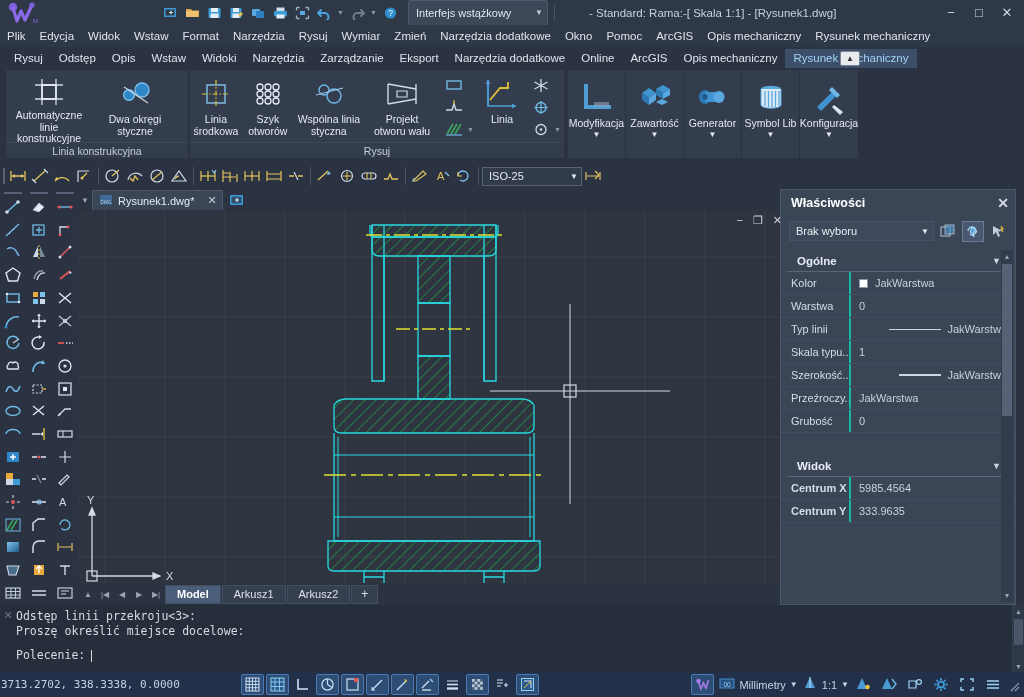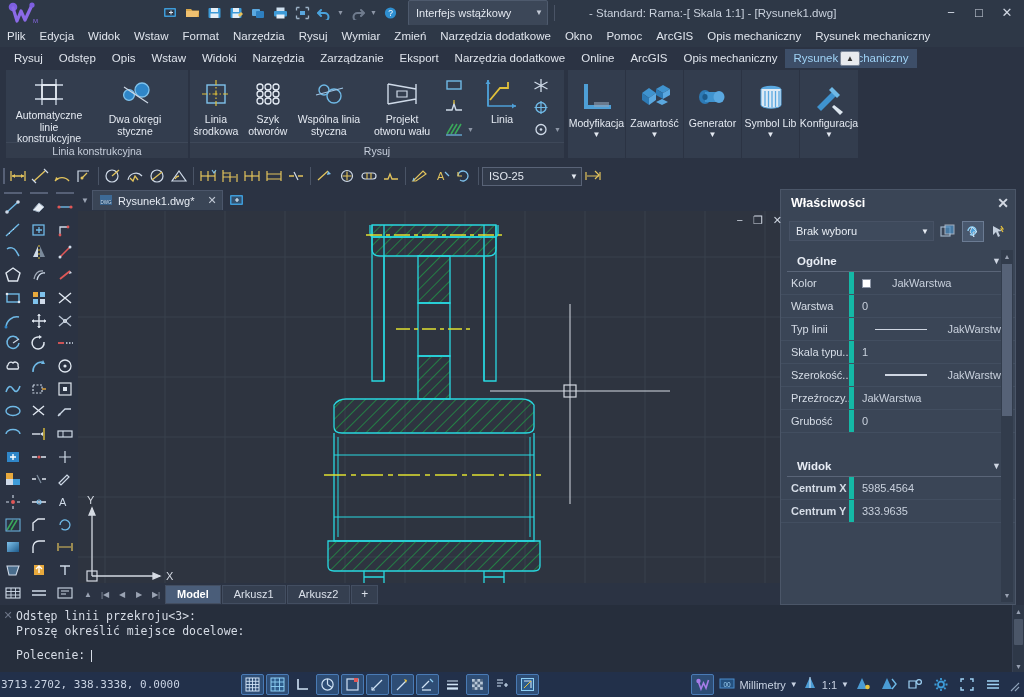--- a/index.html
+++ b/index.html
@@ -217,21 +217,21 @@
   .proplist { position: relative; margin-top: 4px; height: 352px; }
   .grpbar {
     height: 22px; display: flex; align-items: center; padding: 0 8px 0 10px;
     font-size: 11.5px; font-weight: bold; color: #e8edf5;
     border-bottom: 1px solid #5a6578; margin: 0 6px;
   }
   .grpbar .t { flex: 1; }
   .grpbar .ar { font-size: 9px; color: #cfd6e2; }
   .prow { height: 23px; display: flex; align-items: center; font-size: 11px; color: #dde3ec; border-bottom: 1px solid #424e60; }
   .prow .k { width: 68px; padding-left: 10px; color: #d6dde7; white-space: nowrap; overflow: hidden; }
-  .prow .v { flex: 1; padding-left: 8px; display: flex; align-items: center; gap: 21px; border-left: 5px solid #14b8a6; height: 100%; color: #c9d1dd; }
+  .prow .v { flex: 1; padding-left: 8px; display: flex; align-items: center; gap: 7px; border-left: 2px solid #14b8a6; height: 100%; color: #c9d1dd; }
   .prow .v.right { justify-content: flex-end; padding-right: 8px; }
   .swatch { width: 9px; height: 9px; background: #ffffff; border: 1px solid #8c95a5; }
   .lt { width: 52px; height: 1px; background: #cfd6e2; }
   .pscroll { position: absolute; right: 2px; top: 0; width: 12px; height: 352px; background: #323c4c; }
   .pscroll .ar { height: 13px; display:flex; align-items:center; justify-content:center; font-size:7px; color:#9aa3b3; }
   .pscroll .th { position: absolute; left: 1px; right: 1px; top: 14px; height: 152px; background: #566277; }
 </style>
 </head>
 <body>
 

